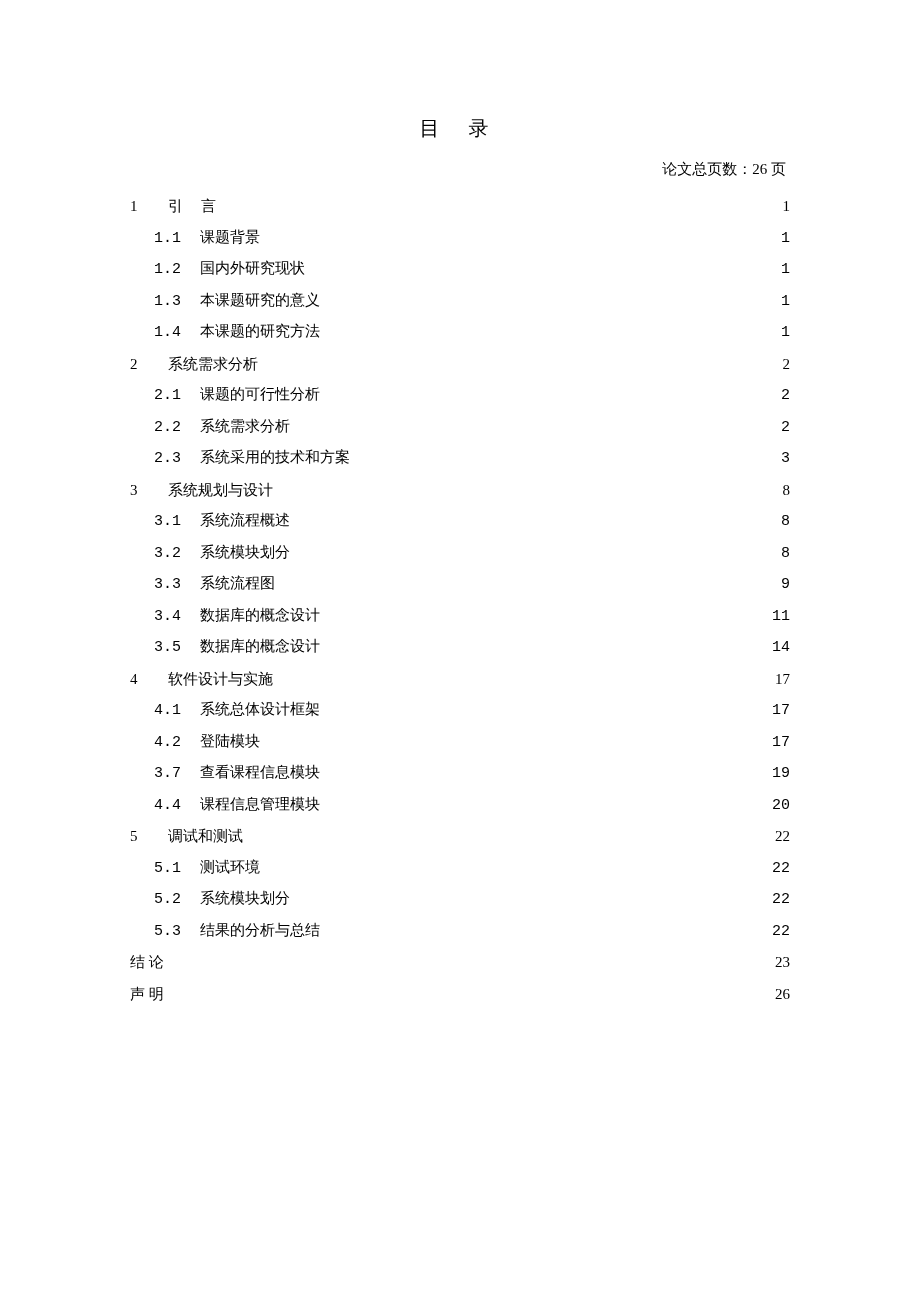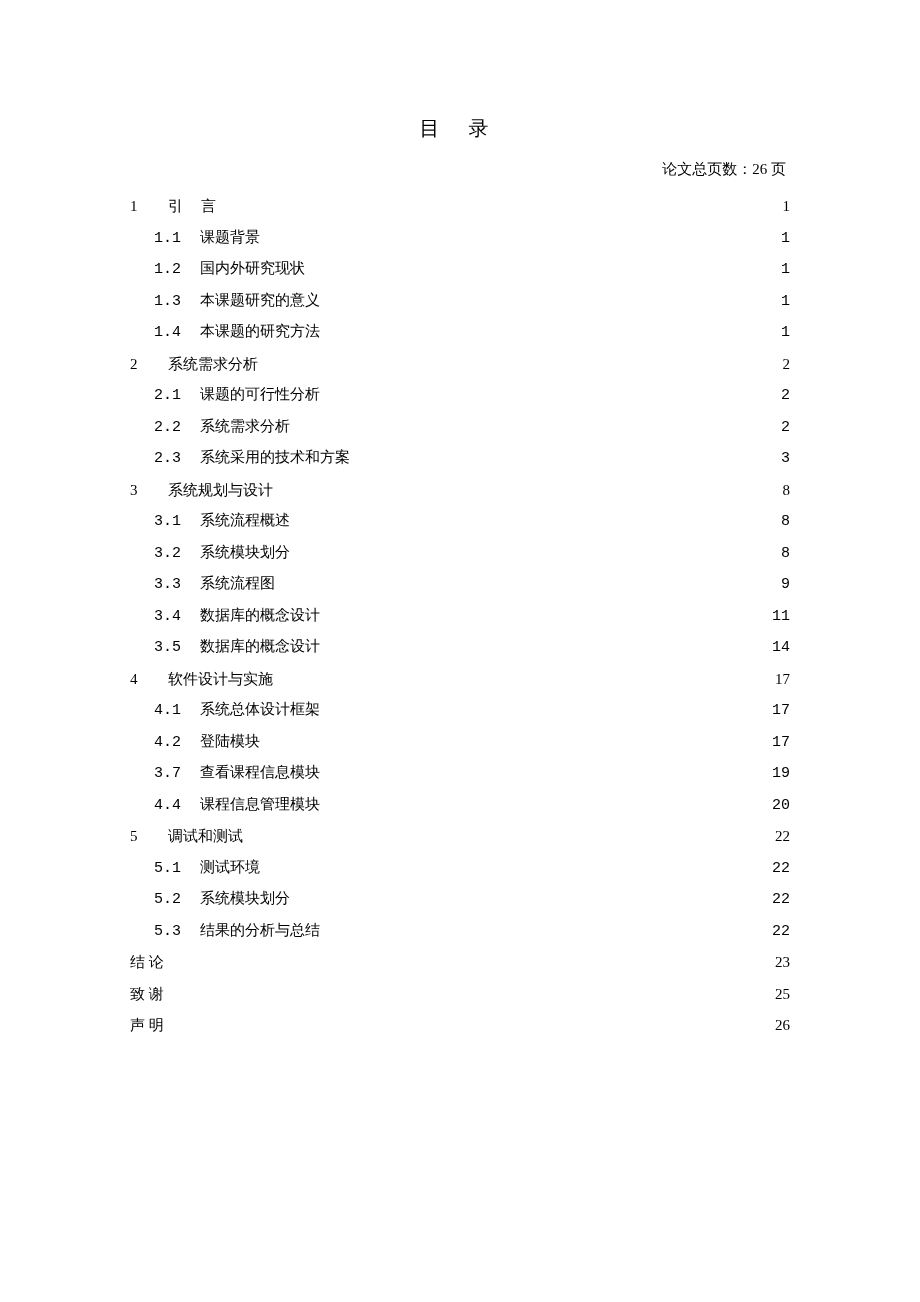--- a/index.html
+++ b/index.html
@@ -226,22 +226,17 @@
       <span class="toc-label">结果的分析与总结</span>
       <span class="toc-dots"></span>
       <span class="toc-page">22</span>
     </div>
     <div class="toc-row level-1">
       <span class="toc-label">结    论</span>
       <span class="toc-dots"></span>
       <span class="toc-page">23</span>
     </div>
     <div class="toc-row level-1">
-      <span class="toc-label">致    谢</span>
-      <span class="toc-dots"></span>
-      <span class="toc-page">25</span>
-    </div>
-    <div class="toc-row level-1">
       <span class="toc-label">声    明</span>
       <span class="toc-dots"></span>
       <span class="toc-page">26</span>
     </div>
   </div>
 
 </body></html>

